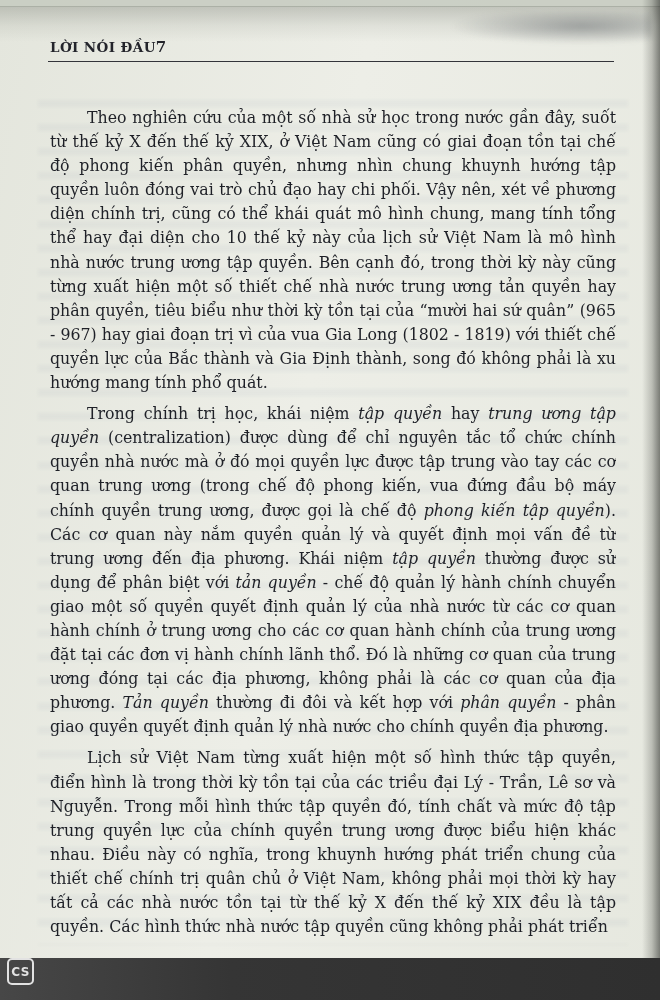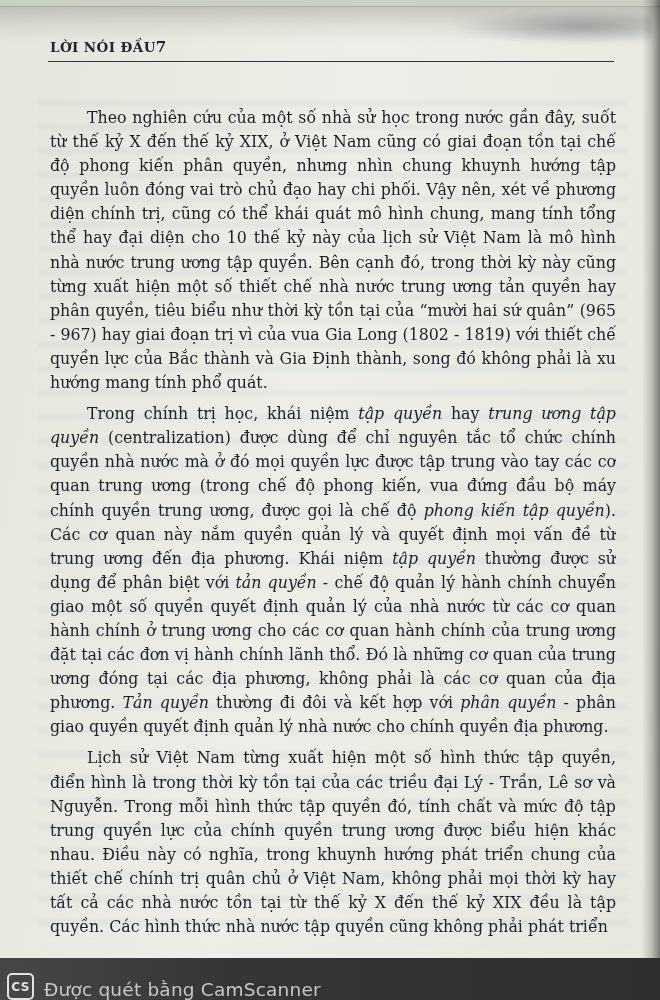--- a/index.html
+++ b/index.html
@@ -54,21 +54,21 @@
     overflow: hidden;
     font-size: 15.8px; line-height: 24.1px; text-align: justify;
     color: #1e2027;
     margin-top: 20px;
   }
   .body-text p { margin: 0 0 7px 0; text-indent: 37px; }
   .em { font-style: italic; font-weight: normal; }
   .footer-bar {
     position: absolute; left: 0; bottom: 0; width: 660px; height: 42px;
     background: linear-gradient(90deg, #474747, #353535 35%, #2f2f2f);
-    display: flex; align-items: flex-end;
+    display: flex; align-items: flex-start;
     font-family: "DejaVu Sans", "Liberation Sans", sans-serif;
   }
   .cs-logo {
     width: 27px; height: 27px; margin-left: 7px; flex: 0 0 auto;
     border: 2px solid #e2e2e2; border-radius: 5px;
     display: flex; align-items: center; justify-content: center;
     font-size: 12px; font-weight: bold; color: #e2e2e2; letter-spacing: .5px;
   }
   .cs-text { margin-left: 10px; font-size: 18.5px; color: #c7c7c7; letter-spacing: .2px; }
 </style>
@@ -95,16 +95,15 @@
 
     <p><span>Trong chính trị học, khái niệm </span><span class="em">tập quyền</span><span> hay </span><span class="em">trung ương tập quyền</span><span> (centralization) được dùng để chỉ nguyên tắc tổ chức chính quyền nhà nước mà ở đó mọi quyền lực được tập trung vào tay các cơ quan trung ương (trong chế độ phong kiến, vua đứng đầu bộ máy chính quyền trung ương, được gọi là chế độ </span><span class="em">phong kiến tập quyền</span><span>). Các cơ quan này nắm quyền quản lý và quyết định mọi vấn đề từ trung ương đến địa phương. Khái niệm </span><span class="em">tập quyền</span><span> thường được sử dụng để phân biệt với </span><span class="em">tản quyền</span><span> - chế độ quản lý hành chính chuyển giao một số quyền quyết định quản lý của nhà nước từ các cơ quan hành chính ở trung ương cho các cơ quan hành chính của trung ương đặt tại các đơn vị hành chính lãnh thổ. Đó là những cơ quan của trung ương đóng tại các địa phương, không phải là các cơ quan của địa phương. </span><span class="em">Tản quyền</span><span> thường đi đôi và kết hợp với </span><span class="em">phân quyền</span><span> - phân giao quyền quyết định quản lý nhà nước cho chính quyền địa phương.</span></p>
 
     <p><span>Lịch sử Việt Nam từng xuất hiện một số hình thức tập quyền, điển hình là trong thời kỳ tồn tại của các triều đại Lý - Trần, Lê sơ và Nguyễn. Trong mỗi hình thức tập quyền đó, tính chất và mức độ tập trung quyền lực của chính quyền trung ương được biểu hiện khác nhau. Điều này có nghĩa, trong khuynh hướng phát triển chung của thiết chế chính trị quân chủ ở Việt Nam, không phải mọi thời kỳ hay tất cả các nhà nước tồn tại từ thế kỷ X đến thế kỷ XIX đều là tập quyền. Các hình thức nhà nước tập quyền cũng không phải phát triển</span></p>
   </div>
 
   <div class="footer-bar">
     <div class="cs-logo">
       <span>CS</span>
     </div>
-    <span class="cs-text">Được quét bằng CamScanner</span>
   </div>
 
 </div>
 
 </body></html>

